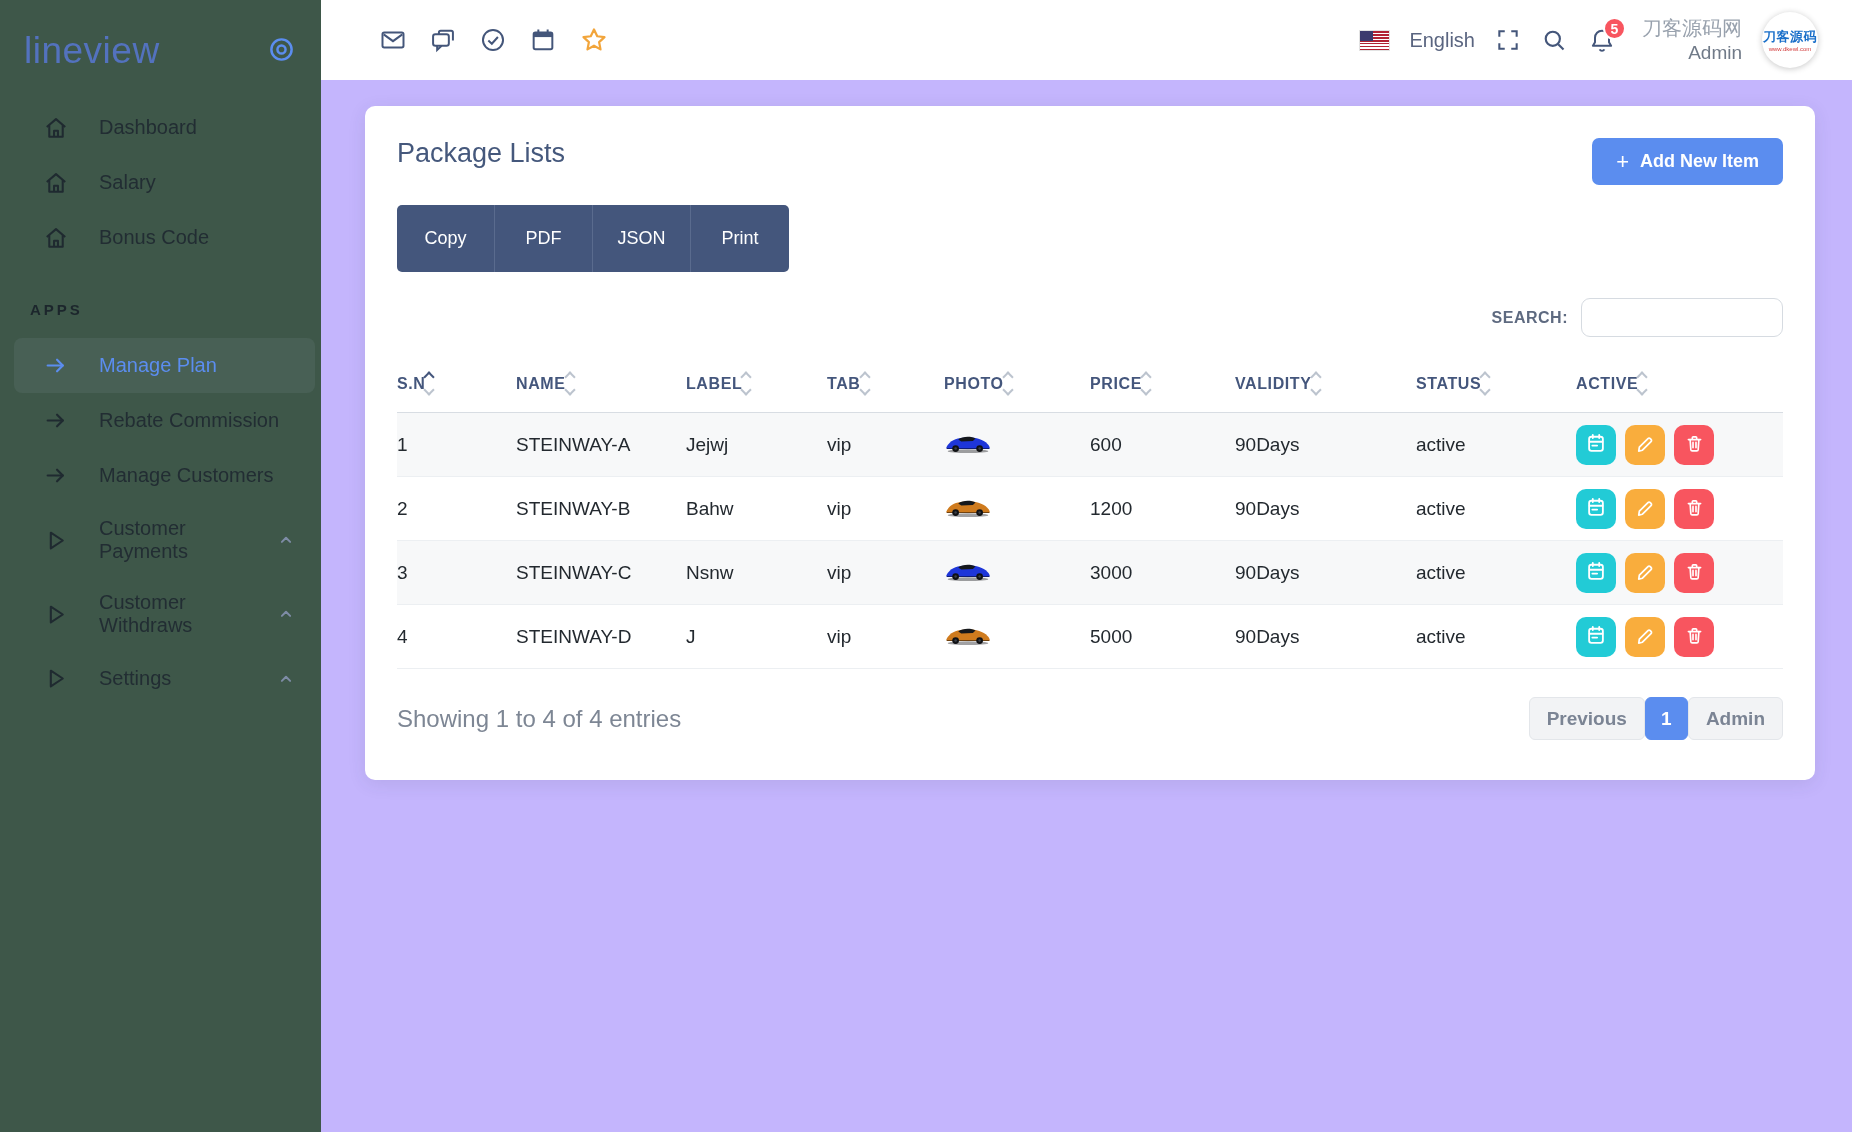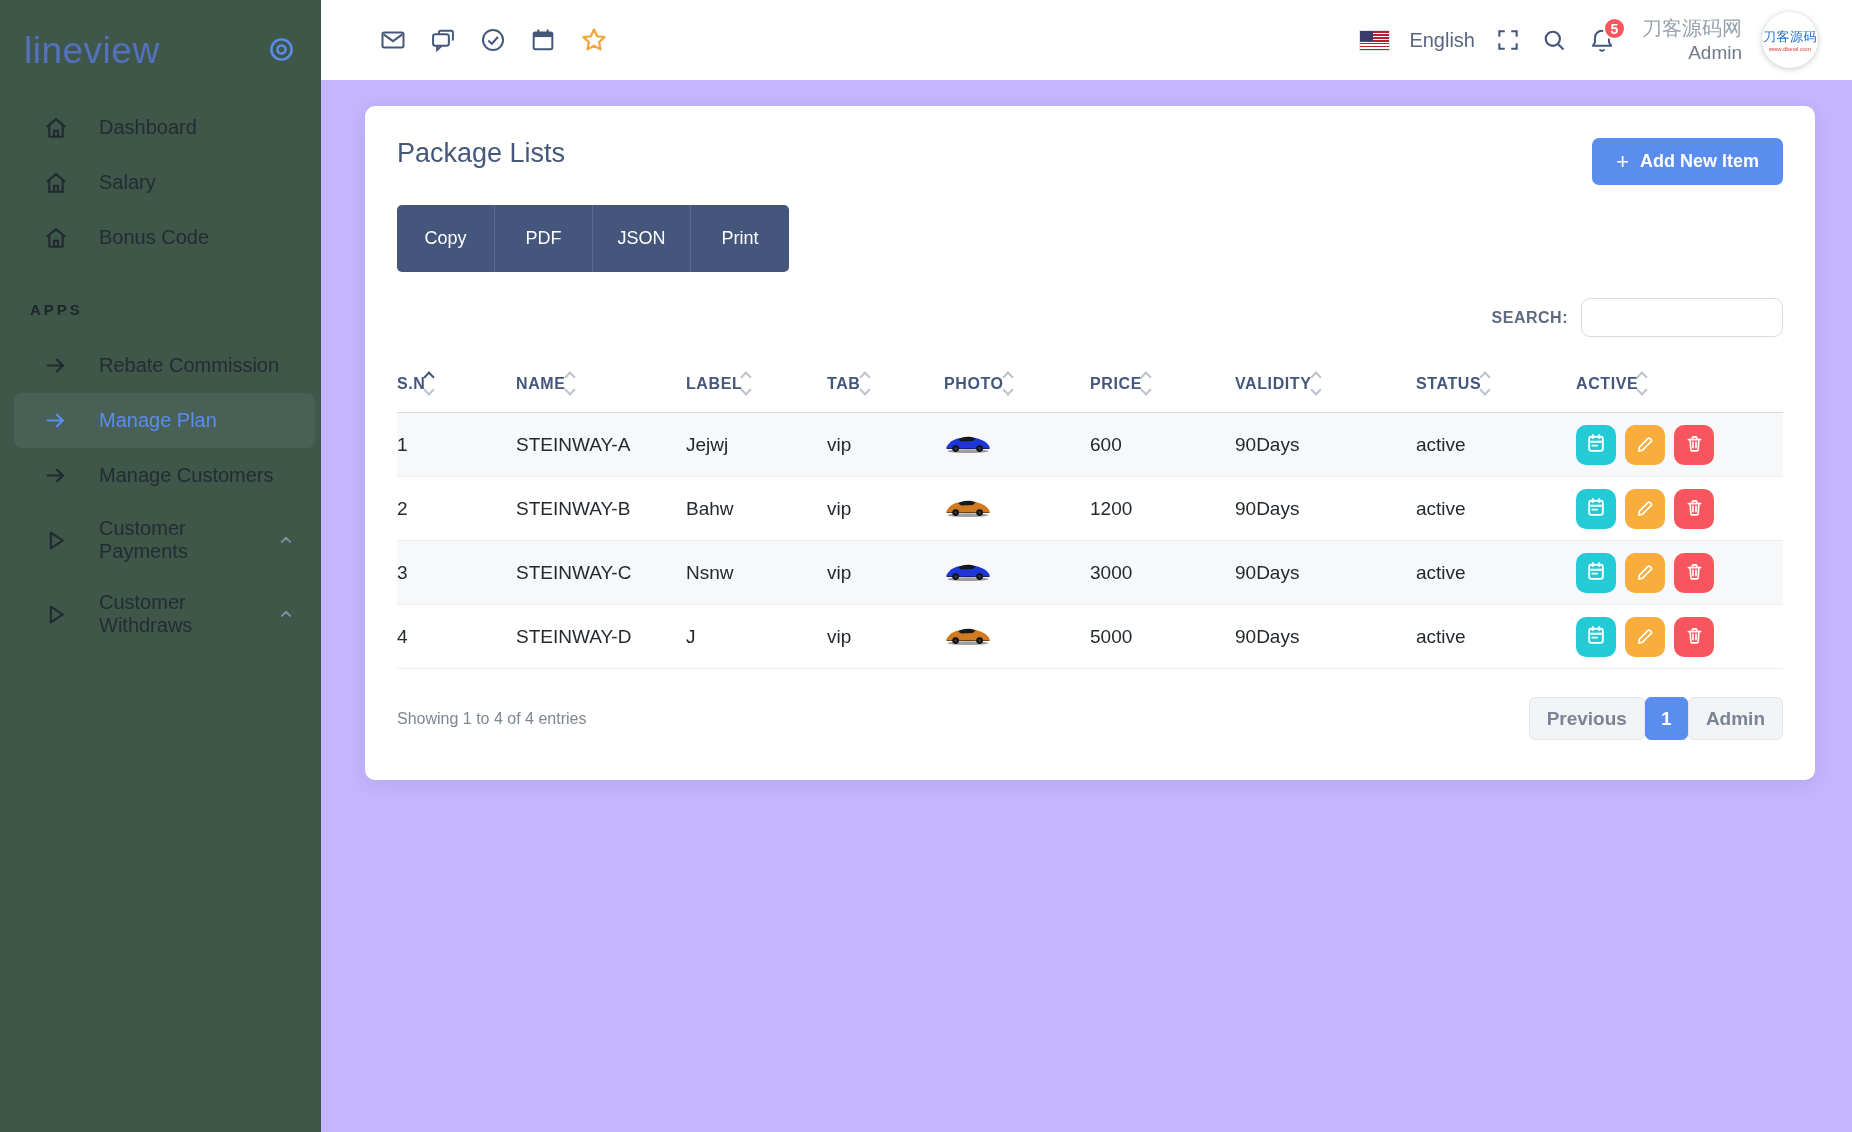--- a/index.html
+++ b/index.html
@@ -30,21 +30,21 @@
   .topbar-right { margin-left:auto; display:flex; align-items:center; gap:20px; }
   .flag { width:29px; height:19px; position:relative; background:repeating-linear-gradient(#B22234 0 1.5px,#fff 1.5px 3px); box-shadow:0 0 0 1px #e3e3e3; cursor:pointer; }
   .flag::after { content:""; position:absolute; left:0; top:0; width:12.5px; height:10px; background:#3C3B6E; }
   .lang { font-size:20px; color:#5A6580; cursor:pointer; }
   .bell-wrap { position:relative; display:flex; cursor:pointer; }
   .badge { position:absolute; top:-9px; right:-10px; background:#F8555F; color:#fff; font-size:14px; font-weight:700; width:23px; height:23px; border-radius:50%; display:flex; align-items:center; justify-content:center; border:2px solid #fff; }
   .user-text { text-align:right; line-height:1.3; margin-left:6px; }
   .user-org { font-size:20px; color:#98A1AD; }
   .user-role { font-size:19px; color:#707A88; }
   .avatar { width:56px; height:56px; border-radius:50%; background:#fff; box-shadow:0 1px 6px rgba(0,0,0,.22); display:flex; flex-direction:column; align-items:center; justify-content:center; cursor:pointer; overflow:hidden; }
-  .avatar .a1 { color:#1A6FC9; font-size:13px; font-weight:400; letter-spacing:.5px; white-space:nowrap; }
+  .avatar .a1 { color:#1A6FC9; font-size:13px; font-weight:700; letter-spacing:.5px; white-space:nowrap; }
   .avatar .a2 { color:#D23B3B; font-size:6px; white-space:nowrap; }
 
   
   .content { flex:1; background:#c4b5fd; padding:26px 37px 0 44px; }
   .card { background:#fff; border-radius:10px; box-shadow:0 4px 18px rgba(50,60,80,.10); padding:32px 32px 40px; min-height:588px; }
   .card-head { display:flex; justify-content:space-between; align-items:flex-start; }
   .page-title { font-size:27px; font-weight:500; color:#45587C; }
   .add-btn { background:#5B8DEF; color:#fff; border:none; border-radius:7px; font-size:18px; font-weight:600; padding:13px 24px; display:flex; align-items:center; gap:11px; cursor:pointer; font-family:inherit; }
   .add-btn .plus { font-size:22px; font-weight:400; line-height:14px; }
 
@@ -68,21 +68,21 @@
   tbody tr { border-bottom:1px solid #ECEFF2; }
   tbody tr:nth-child(odd) { background:#F7F8F9; }
   tbody td { height:64px; font-size:19px; color:#23292F; vertical-align:middle; }
   .act-cell { display:flex; gap:9px; align-items:center; }
   .act-btn { width:40px; height:40px; border:none; border-radius:10px; display:flex; align-items:center; justify-content:center; color:#fff; cursor:pointer; }
   .act-btn.detail { background:#22CBD6; }
   .act-btn.edit { background:#F9AD3D; }
   .act-btn.del { background:#F8555F; }
 
   .table-footer { display:flex; justify-content:space-between; align-items:center; margin-top:28px; }
-  .showing { font-size:16px; color:#7D8694; }
+  .showing { font-size:24px; color:#7D8694; }
   .pager { display:flex; }
   .page-btn { height:43px; min-width:66px; padding:0 17px; background:#F2F3F5; border:1px solid #E3E6EA; border-radius:6px; color:#7B8494; font-size:19px; font-weight:700; display:flex; align-items:center; justify-content:center; cursor:pointer; font-family:inherit; }
   .page-btn.current { background:#5B8DEF; border-color:#5B8DEF; color:#fff; min-width:43px; padding:0; }
 </style>
 </head>
 <body>
 
 <div class="app">
 
   <aside class="sidebar">
@@ -122,37 +122,37 @@
               <path d="M3.5 11 L12 3.8 L20.5 11"></path>
               <path d="M5.8 9.5 V20 H18.2 V9.5"></path>
               <path d="M10.2 20 V14.6 H13.8 V20"></path>
             </svg>
           </span>
           <span class="nlabel">Bonus Code</span>
         </div>
       </nav>
     <div class="section-label">APPS</div>
     <nav class="nav" id="nav-apps">
-        <div class="nav-item">
+        <div class="nav-item active">
           <span class="nicon">
             <svg width="25" height="25" viewBox="0 0 24 24" fill="none" stroke="currentColor" stroke-width="2.1" stroke-linecap="round" stroke-linejoin="round">
               <path d="M4.5 12 H19"></path>
               <path d="M13.5 6.5 L19 12 L13.5 17.5"></path>
             </svg>
           </span>
-          <span class="nlabel">Rebate Commission</span>
-        </div>
-        <div class="nav-item active">
+          <span class="nlabel">Manage Plan</span>
+        </div>
+        <div class="nav-item">
           <span class="nicon">
             <svg width="25" height="25" viewBox="0 0 24 24" fill="none" stroke="currentColor" stroke-width="2.1" stroke-linecap="round" stroke-linejoin="round">
               <path d="M4.5 12 H19"></path>
               <path d="M13.5 6.5 L19 12 L13.5 17.5"></path>
             </svg>
           </span>
-          <span class="nlabel">Manage Plan</span>
+          <span class="nlabel">Rebate Commission</span>
         </div>
         <div class="nav-item">
           <span class="nicon">
             <svg width="25" height="25" viewBox="0 0 24 24" fill="none" stroke="currentColor" stroke-width="2.1" stroke-linecap="round" stroke-linejoin="round">
               <path d="M4.5 12 H19"></path>
               <path d="M13.5 6.5 L19 12 L13.5 17.5"></path>
             </svg>
           </span>
           <span class="nlabel">Manage Customers</span>
         </div>
@@ -169,20 +169,33 @@
             </svg>
           </span>
         </div>
         <div class="nav-item">
           <span class="nicon">
             <svg width="25" height="25" viewBox="0 0 24 24" fill="none" stroke="currentColor" stroke-width="2" stroke-linejoin="round">
               <path d="M7.5 4.5 L19 12 L7.5 19.5 Z"></path>
             </svg>
           </span>
           <span class="nlabel">Customer Withdraws</span>
+          <span class="chev">
+            <svg width="18" height="18" viewBox="0 0 24 24" fill="none" stroke="currentColor" stroke-width="2.6" stroke-linecap="round" stroke-linejoin="round">
+              <path d="M6.5 14.5 L12 9 L17.5 14.5"></path>
+            </svg>
+          </span>
+        </div>
+        <div class="nav-item">
+          <span class="nicon">
+            <svg width="25" height="25" viewBox="0 0 24 24" fill="none" stroke="currentColor" stroke-width="2" stroke-linejoin="round">
+              <path d="M7.5 4.5 L19 12 L7.5 19.5 Z"></path>
+            </svg>
+          </span>
+          <span class="nlabel">Settings</span>
           <span class="chev">
             <svg width="18" height="18" viewBox="0 0 24 24" fill="none" stroke="currentColor" stroke-width="2.6" stroke-linecap="round" stroke-linejoin="round">
               <path d="M6.5 14.5 L12 9 L17.5 14.5"></path>
             </svg>
           </span>
         </div>
       </nav>
   </aside>
 
   <div class="main-col">

